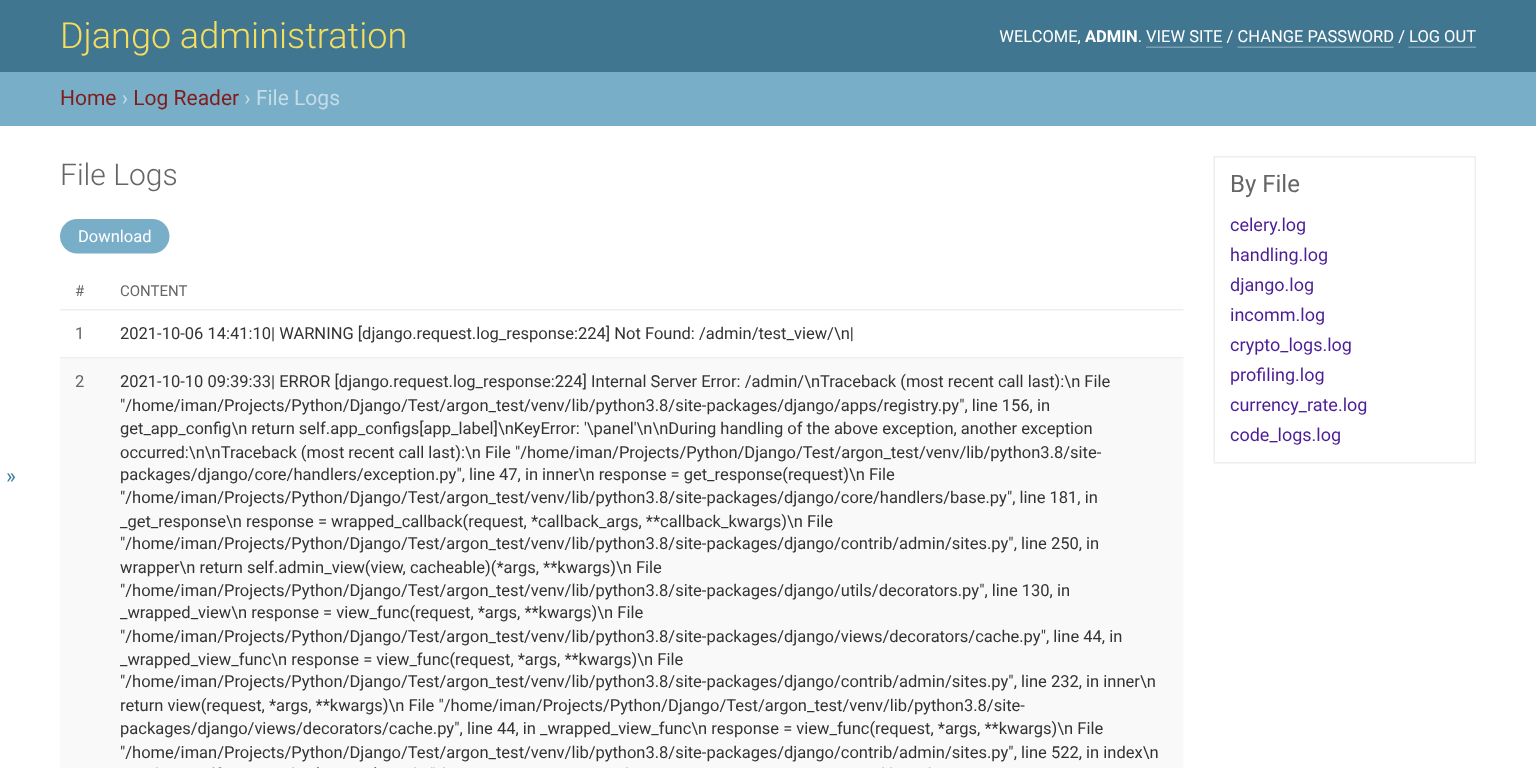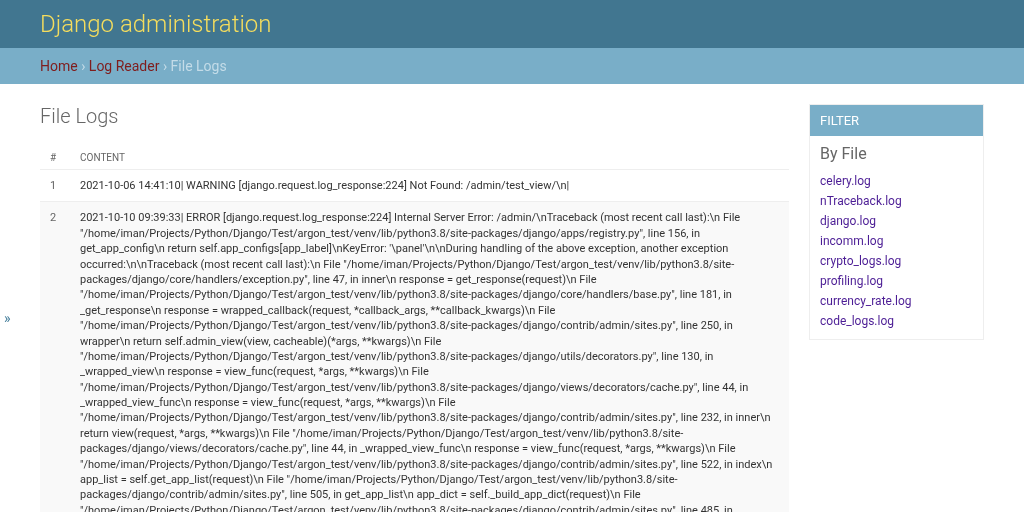--- a/index.html
+++ b/index.html
@@ -38,31 +38,37 @@
 
 .page-arrow { position: absolute; left: 4px; top: 310px; color: #447e9b; font-size: 14px; }
 </style>
 </head>
 <body>
 
 <div id="header">
   <div id="branding">
     <h1>Django administration</h1>
   </div>
+  <div id="user-tools">
+    <span>WELCOME, </span><strong>ADMIN</strong><span>. </span><a href="#">VIEW SITE</a><span> / </span><a href="#">CHANGE PASSWORD</a><span> / </span><a href="#">LOG OUT</a>
+  </div>
 </div>
 
 <div class="breadcrumbs">
   <a href="#">Home</a><span> › </span><a href="#">Log Reader</a><span> › </span><span>File Logs</span>
 </div>
 
 <span class="page-arrow">»</span>
 
 <div id="content">
   <div id="content-main">
     <h1>File Logs</h1>
+    <div class="object-tools">
+      <a href="#">Download</a>
+    </div>
     <table>
       <thead>
         <tr>
           <th>#</th>
           <th>CONTENT</th>
         </tr>
       </thead>
       <tbody id="log-rows">
           <tr>
             <td class="num">1</td>
@@ -71,25 +77,24 @@
           <tr>
             <td class="num">2</td>
             <td>2021-10-10 09:39:33| ERROR [django.request.log_response:224] Internal Server Error: /admin/\nTraceback (most recent call last):\n File "/home/iman/Projects/Python/Django/Test/argon_test/venv/lib/python3.8/site-packages/django/apps/registry.py", line 156, in get_app_config\n return self.app_configs[app_label]\nKeyError: '\panel'\n\nDuring handling of the above exception, another exception occurred:\n\nTraceback (most recent call last):\n File "/home/iman/Projects/Python/Django/Test/argon_test/venv/lib/python3.8/site-packages/django/core/handlers/exception.py", line 47, in inner\n response = get_response(request)\n File "/home/iman/Projects/Python/Django/Test/argon_test/venv/lib/python3.8/site-packages/django/core/handlers/base.py", line 181, in _get_response\n response = wrapped_callback(request, *callback_args, **callback_kwargs)\n File "/home/iman/Projects/Python/Django/Test/argon_test/venv/lib/python3.8/site-packages/django/contrib/admin/sites.py", line 250, in wrapper\n return self.admin_view(view, cacheable)(*args, **kwargs)\n File "/home/iman/Projects/Python/Django/Test/argon_test/venv/lib/python3.8/site-packages/django/utils/decorators.py", line 130, in _wrapped_view\n response = view_func(request, *args, **kwargs)\n File "/home/iman/Projects/Python/Django/Test/argon_test/venv/lib/python3.8/site-packages/django/views/decorators/cache.py", line 44, in _wrapped_view_func\n response = view_func(request, *args, **kwargs)\n File "/home/iman/Projects/Python/Django/Test/argon_test/venv/lib/python3.8/site-packages/django/contrib/admin/sites.py", line 232, in inner\n return view(request, *args, **kwargs)\n File "/home/iman/Projects/Python/Django/Test/argon_test/venv/lib/python3.8/site-packages/django/views/decorators/cache.py", line 44, in _wrapped_view_func\n response = view_func(request, *args, **kwargs)\n File "/home/iman/Projects/Python/Django/Test/argon_test/venv/lib/python3.8/site-packages/django/contrib/admin/sites.py", line 522, in index\n app_list = self.get_app_list(request)\n File "/home/iman/Projects/Python/Django/Test/argon_test/venv/lib/python3.8/site-packages/django/contrib/admin/sites.py", line 505, in get_app_list\n app_dict = self._build_app_dict(request)\n File "/home/iman/Projects/Python/Django/Test/argon_test/venv/lib/python3.8/site-packages/django/contrib/admin/sites.py", line 485, in _build_app_dict\n 'name':\ apps.get_app_config(app_label).verbose_name,\n File "/home/iman/Projects/Python/Django/Test/argon_test/venv/lib/python3.8/site-packages/django/apps/registry.py", line 163, in get_app_config\n raise LookupError(message)\nLookupError: No installed app with label '\panel'.\n|</td>
           </tr>
         </tbody>
     </table>
   </div>
 
   <div id="content-related">
     <div class="module">
-      <h2>FILTER</h2>
       <h3>By File</h3>
       <ul id="filter-list">
           <li><a href="#">celery.log</a></li>
-          <li><a href="#">nTraceback.log</a></li>
+          <li><a href="#">handling.log</a></li>
           <li><a href="#">django.log</a></li>
           <li><a href="#">incomm.log</a></li>
           <li><a href="#">crypto_logs.log</a></li>
           <li><a href="#">profiling.log</a></li>
           <li><a href="#">currency_rate.log</a></li>
           <li><a href="#">code_logs.log</a></li>
         </ul>
     </div>
   </div>
 </div>

